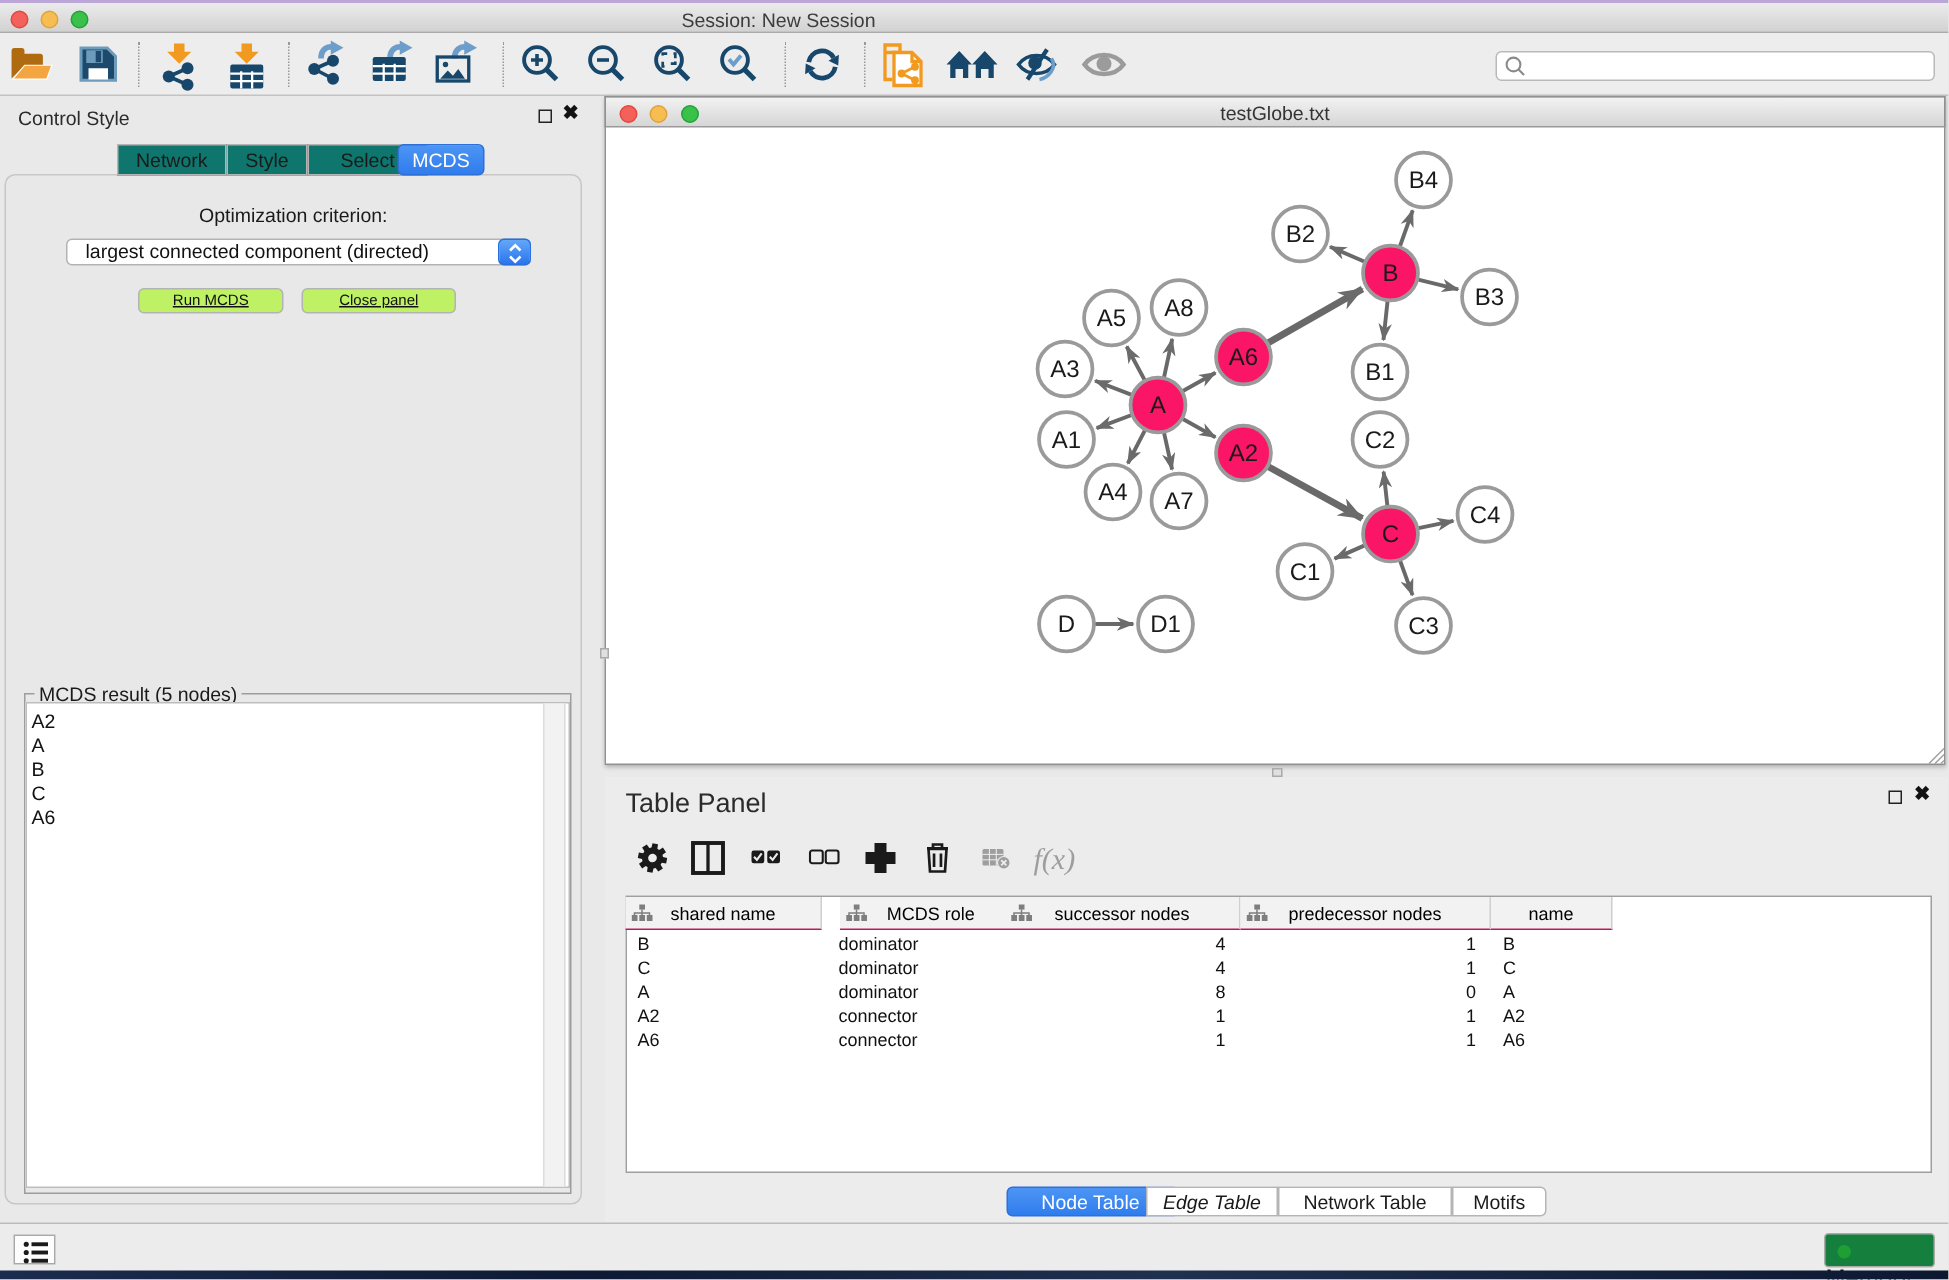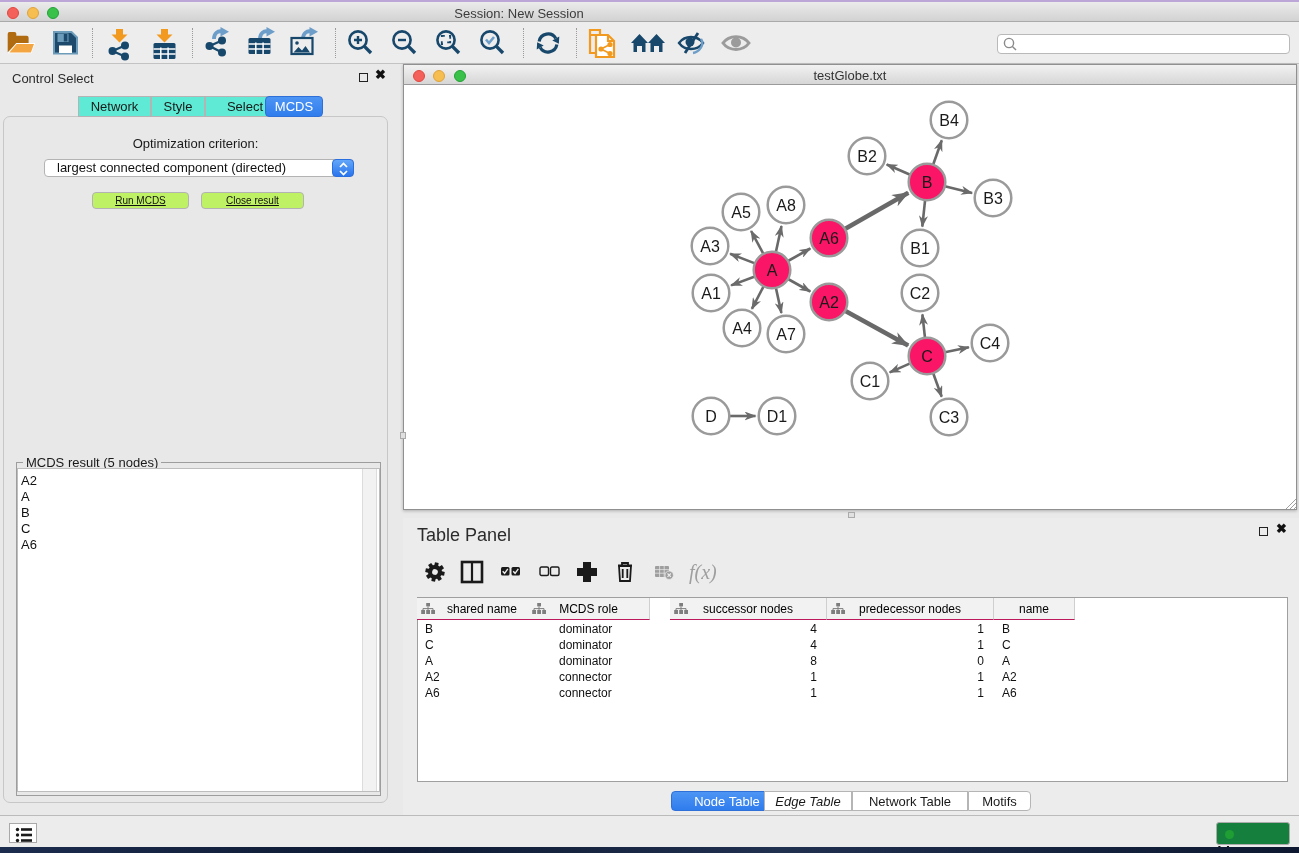--- a/index.html
+++ b/index.html
@@ -12,21 +12,21 @@
 .tly{background:#f6bd50;border:1px solid #dfa33b;}
 .tlg{background:#39c149;border:1px solid #24a138;}
 #titletext{left:0;top:6px;width:1038px;text-align:center;font-size:13px;color:#3c3c3c;}
 #toolbar{left:0;top:22px;width:1299px;height:42px;background:#ededed;border-bottom:1px solid #c3c3c3;}
 .sep{position:absolute;top:6px;height:30px;width:0;border-left:1px dotted #9a9a9a;}
 #searchbox{left:997px;top:34px;width:293px;height:20px;background:#fff;border:1px solid #b9b9b9;border-radius:4px;}
 
 #cphead{left:12px;top:71px;font-size:13px;color:#2b2b2b;}
 #cpfloat{left:359px;top:73px;width:9px;height:9px;border:1.5px solid #222;}
 #cpclose{left:375px;top:67px;font-size:13px;color:#111;font-weight:bold;}
-.tab{position:absolute;top:96px;height:21px;background:#5eead4;border:1px solid #b4b4b4;font-size:13px;color:#1a1a1a;text-align:center;line-height:20px;}
+.tab{position:absolute;top:96px;height:21px;background:#0f766e;border:1px solid #b4b4b4;font-size:13px;color:#1a1a1a;text-align:center;line-height:20px;}
 .tabsel{background:linear-gradient(#4d95f4,#2f7ced);color:#fff;border:1px solid #2f6fd8;border-radius:4px;z-index:3;}
 #cppanel{left:3px;top:116px;width:385px;height:687px;border:1px solid #c7c7c7;border-radius:7px;background:#e8e8e8;}
 #optlabel{left:0px;top:136px;width:391px;text-align:center;font-size:13px;color:#1a1a1a;}
 #combo{left:44px;top:159px;width:310px;height:18px;background:#fff;border:1px solid #b3b3b3;border-radius:4px;font-size:13px;color:#111;line-height:16px;padding-left:12px;}
 #combobtn{left:332px;top:159px;width:22px;height:18px;border-radius:4px;background:linear-gradient(#63a7f9,#2a74ec);border:1px solid #2a6fe0;}
 .btn{position:absolute;top:192px;height:17px;background:#bef264;border:1px solid #b3b3b3;border-radius:4px;font-size:10px;color:#111;text-align:center;line-height:15px;text-decoration:underline;}
 #fieldset{left:16px;top:462px;width:365px;height:334px;border:1px solid #9d9d9d;}
 #legend{left:23px;top:455px;background:#e8e8e8;padding:0 3px;font-size:13px;color:#1a1a1a;}
 #cplist{left:17px;top:468px;width:363px;height:324px;background:#fff;border:1px solid #bdbdbd;font-size:13px;color:#111;padding-top:4px;}
 #cplist div{padding-left:3px;height:16px;line-height:16px;}
@@ -206,38 +206,38 @@
 </div>
 <div class="abs" id="searchbox">
     <svg width="24" height="18">
       <g fill="none" stroke="#8a8a8a" stroke-width="1.4">
         <circle cx="11" cy="8" r="4.6"></circle>
         <line x1="14.4" y1="11.4" x2="18" y2="15"></line>
       </g>
     </svg>
   </div>
 
-<div class="abs" id="cphead">Control Select</div>
+<div class="abs" id="cphead">Control Style</div>
 <div class="abs" id="cpfloat"></div>
 <div class="abs" id="cpclose">✖</div>
 <div class="abs" id="cppanel"></div>
 <div class="abs tab" style="left:78px;width:73px;">Network</div>
 <div class="abs tab" style="left:151px;width:54px;">Style</div>
 <div class="abs tab" style="left:205px;width:80px;">Select</div>
 <div class="abs tab tabsel" style="left:265px;width:58px;">MCDS</div>
 <div class="abs" id="optlabel">Optimization criterion:</div>
 <div class="abs" id="combo">largest connected component (directed)</div>
 <div class="abs" id="combobtn">
     <svg width="22" height="18">
       <path d="M7 7 L10.5 3.5 L14 7" fill="none" stroke="#fff" stroke-width="1.7"></path>
       <path d="M7 11 L10.5 14.5 L14 11" fill="none" stroke="#fff" stroke-width="1.7"></path>
     </svg>
   </div>
 <div class="abs btn" style="left:92px;width:97px;">Run MCDS</div>
-<div class="abs btn" style="left:201px;width:103px;">Close result</div>
+<div class="abs btn" style="left:201px;width:103px;">Close panel</div>
 <div class="abs" id="fieldset"></div>
 <div class="abs" id="legend">MCDS result (5 nodes)</div>
 <div class="abs" id="cplist">
     <div>A2</div>
     <div>A</div>
     <div>B</div>
     <div>C</div>
     <div>A6</div>
   </div>
 <div class="abs" id="cpscroll"></div>
@@ -386,21 +386,21 @@
 <div class="abs" id="tablebox"></div>
 <div class="abs th" style="left:417px;width:131px;"><svg width="14" height="12" style="position:absolute;left:4px;top:5px;" viewBox="0 0 14 12">
       <g fill="#7e7e7e">
         <rect x="5.2" y="0" width="3.8" height="3.4"></rect>
         <rect x="0.2" y="7" width="3.8" height="4"></rect>
         <rect x="5.2" y="7" width="3.8" height="4"></rect>
         <rect x="10.2" y="7" width="3.8" height="4"></rect>
       </g>
       <path d="M7 3.4 V5.6 M2 7 V5.6 H12 V7 M7 5.6 V7" stroke="#7e7e7e" fill="none" stroke-width="1"></path>
     </svg>shared name</div>
-<div class="abs th" style="left:528px;width:122px;"><svg width="14" height="12" style="position:absolute;left:4px;top:5px;" viewBox="0 0 14 12">
+<div class="abs th" style="left:560px;width:122px;"><svg width="14" height="12" style="position:absolute;left:4px;top:5px;" viewBox="0 0 14 12">
       <g fill="#7e7e7e">
         <rect x="5.2" y="0" width="3.8" height="3.4"></rect>
         <rect x="0.2" y="7" width="3.8" height="4"></rect>
         <rect x="5.2" y="7" width="3.8" height="4"></rect>
         <rect x="10.2" y="7" width="3.8" height="4"></rect>
       </g>
       <path d="M7 3.4 V5.6 M2 7 V5.6 H12 V7 M7 5.6 V7" stroke="#7e7e7e" fill="none" stroke-width="1"></path>
     </svg>MCDS role</div>
 <div class="abs th" style="left:670px;width:157px;"><svg width="14" height="12" style="position:absolute;left:4px;top:5px;" viewBox="0 0 14 12">
       <g fill="#7e7e7e">

